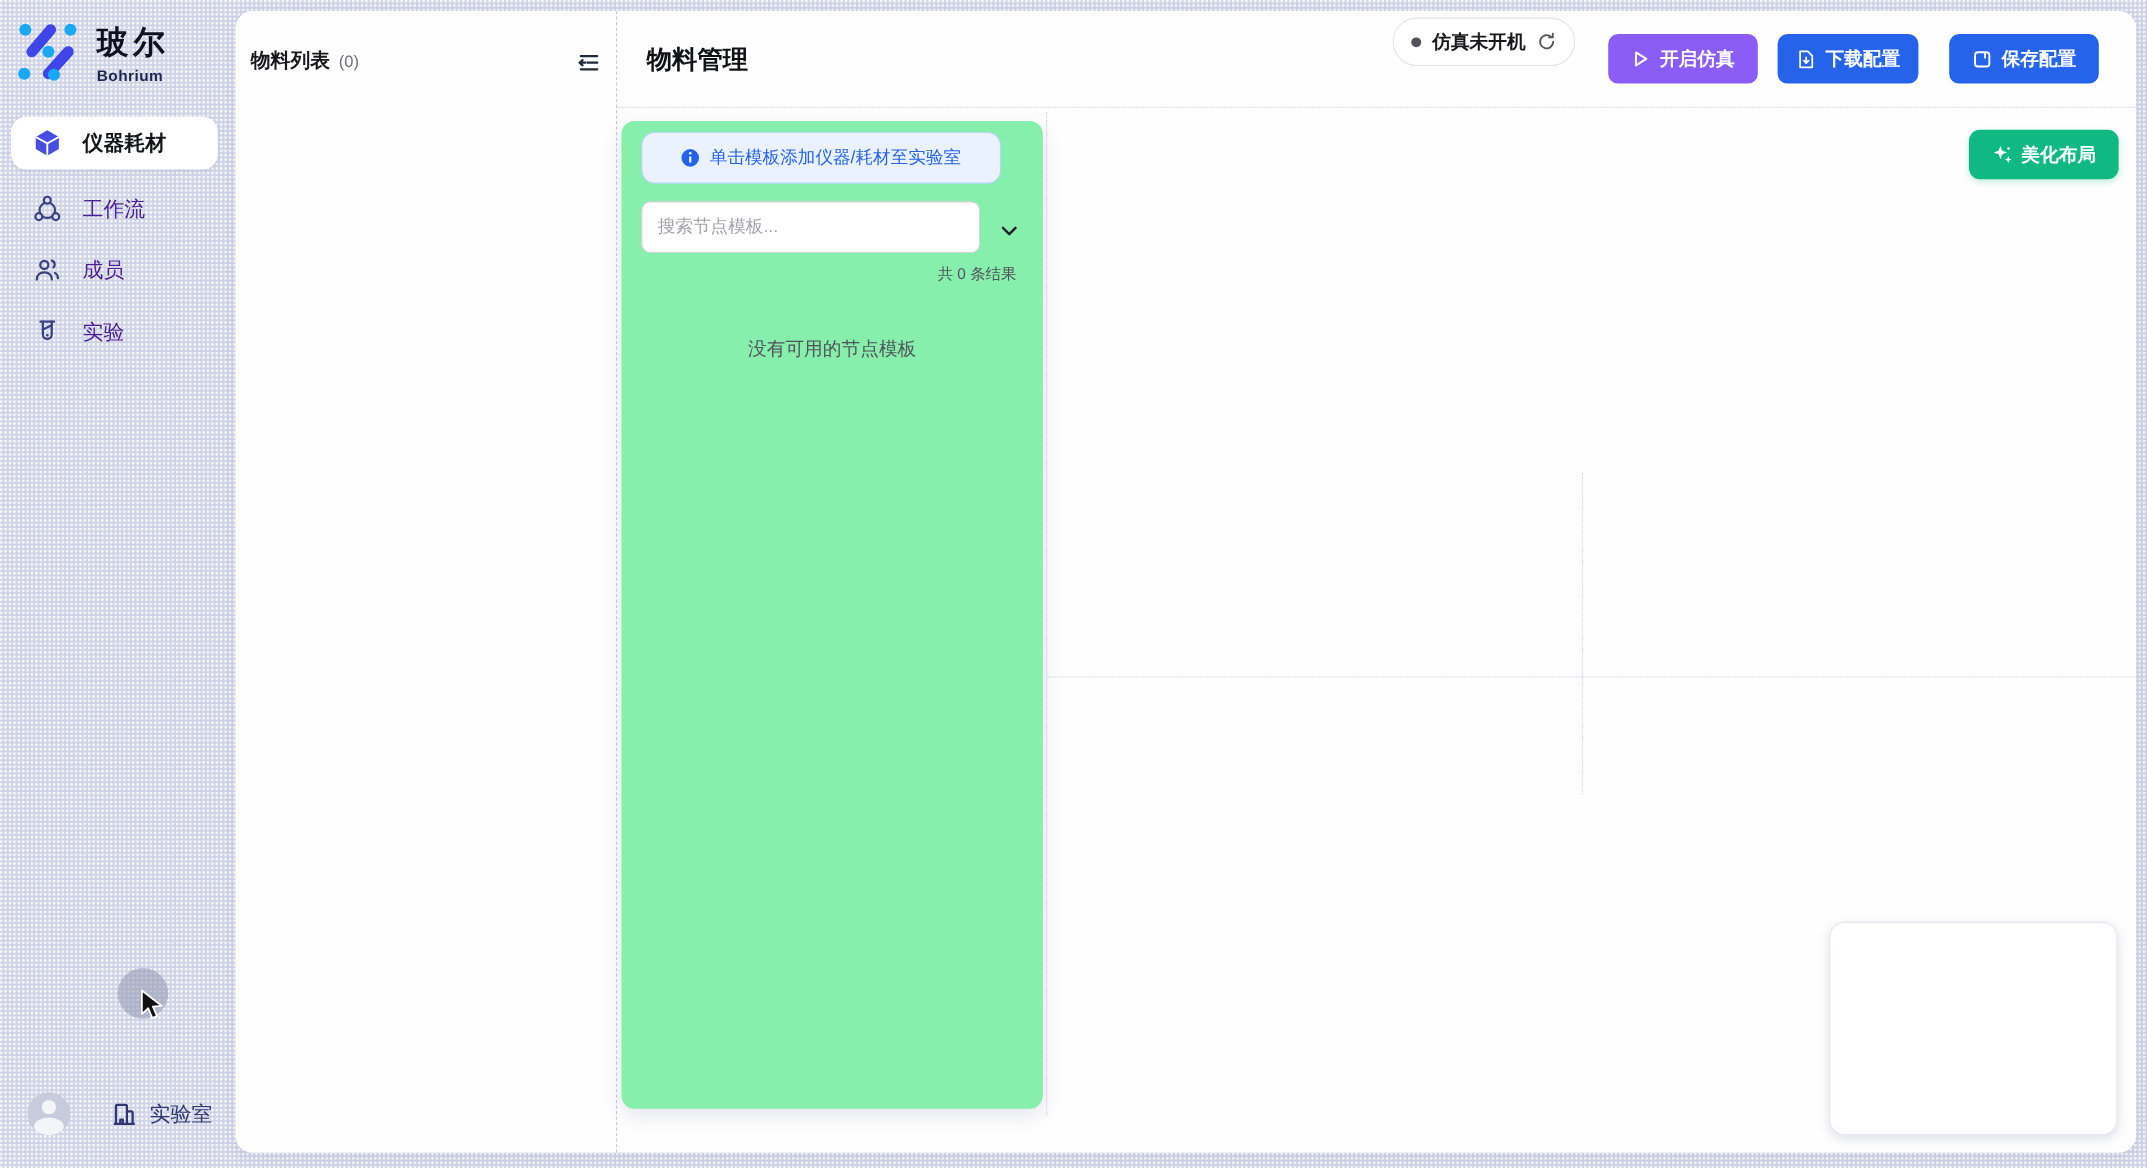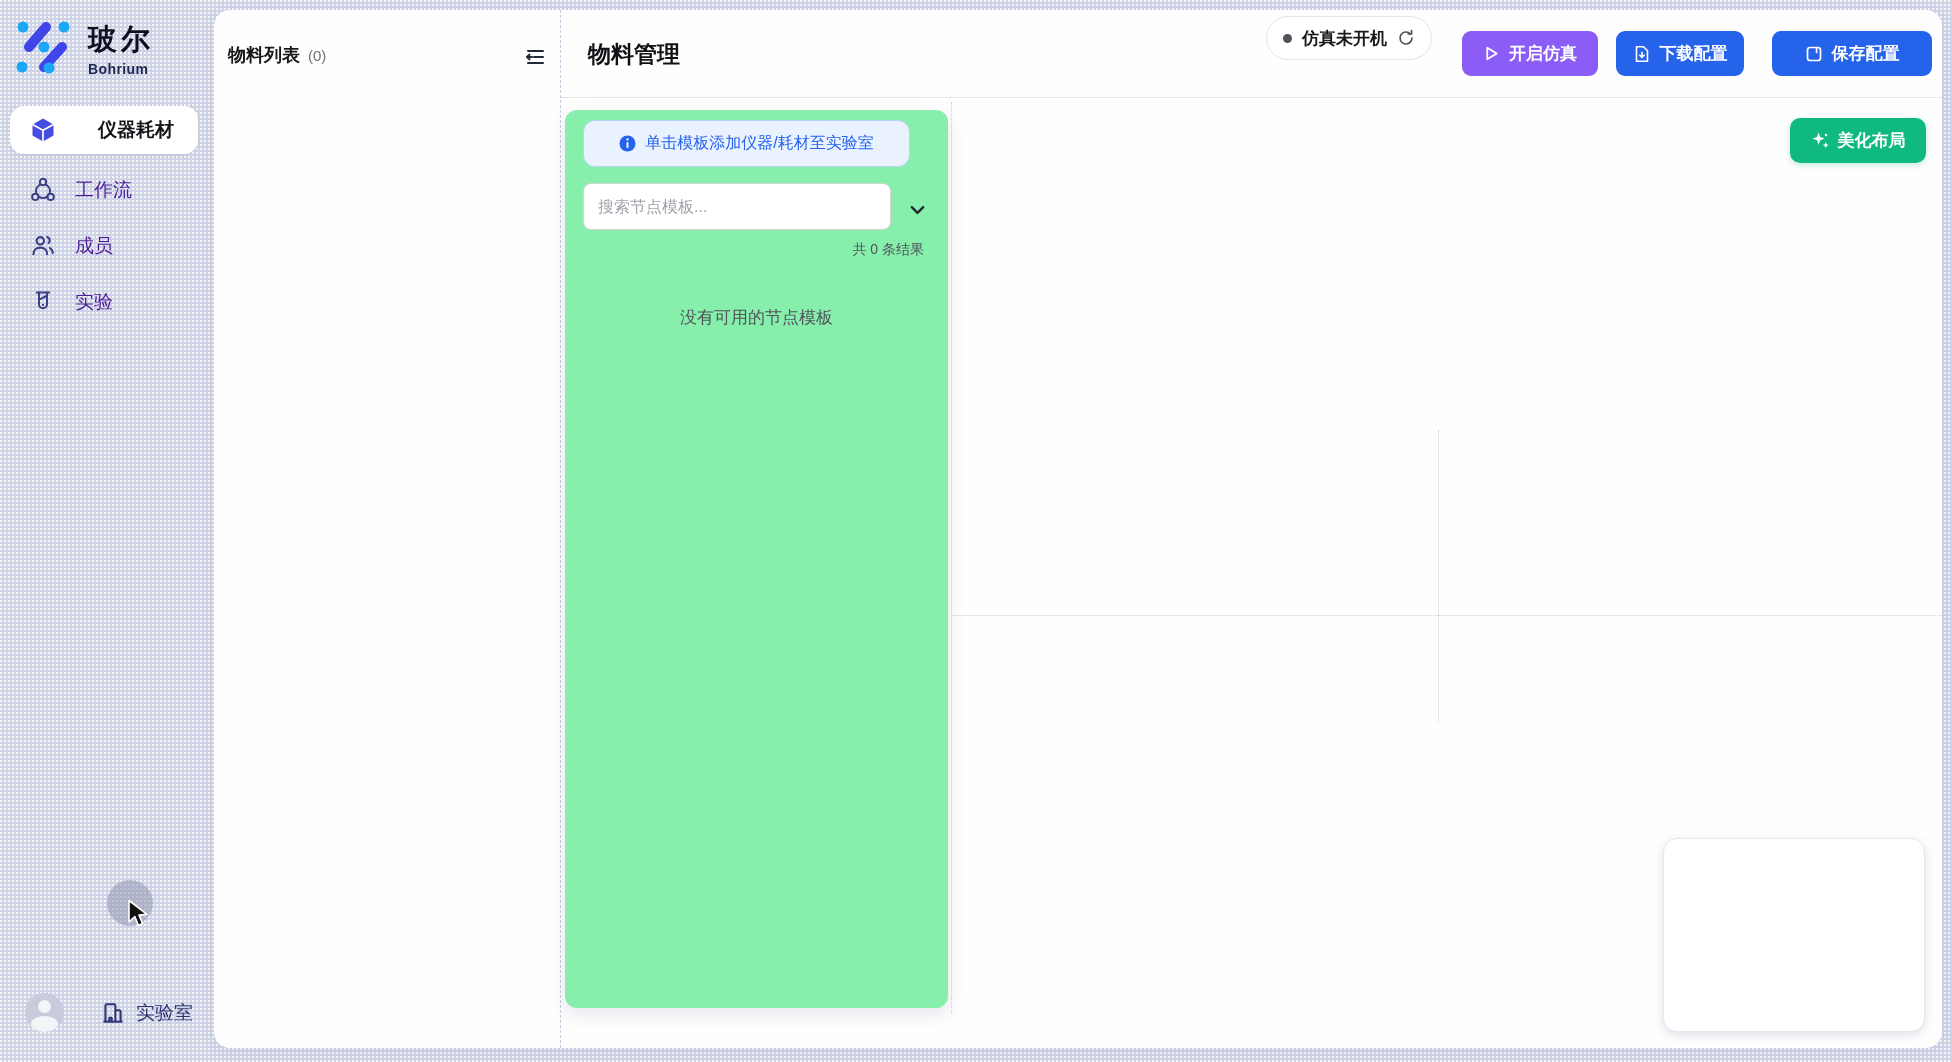--- a/index.html
+++ b/index.html
@@ -47,21 +47,21 @@
   .status-pill { position:absolute; left:1052px; top:6px; height:44px; padding:0 16px; background:#fff;
                  border:1px solid #e4e4e7; border-radius:22px; display:flex; align-items:center; gap:10px; }
   .status-dot { width:9px; height:9px; border-radius:50%; background:#52525b; }
   .status-lbl { font-size:17px; font-weight:bold; color:#18181b; }
 
   .btn { position:absolute; top:21px; height:45px; border:none; border-radius:9px; display:flex; align-items:center;
          justify-content:center; gap:9px; color:#fff; font-size:17px; font-weight:bold; cursor:pointer;
          font-family:inherit; }
   .btn-start    { left:1248px; width:136px; background:#8b5cf6; }
   .btn-download { left:1402px; width:128px; background:#2563eb; }
-  .btn-save     { left:1558px; width:160px; background:#2563eb; }
+  .btn-save     { left:1558px; width:136px; background:#2563eb; }
   .btn-beautify { position:absolute; left:1576px; top:108px; width:136px; height:45px; background:#10b981;
                   border:none; border-radius:10px; display:flex; align-items:center; justify-content:center; gap:8px;
                   color:#fff; font-size:17px; font-weight:bold; cursor:pointer; font-family:inherit;
                   box-shadow:0 2px 6px rgba(16,185,129,.25); }
 
   
   .guide-v1 { position:absolute; left:737px;  top:92px;  height:912px; border-left:1px dotted #ccd0e6; }
   .guide-v2 { position:absolute; left:1224px; top:420px; height:292px; border-left:1px dotted #ccd0e6; }
   .guide-h1 { position:absolute; left:737px;  top:605px; width:991px;  border-top:1px dotted #ccd0e6; }
 
@@ -102,21 +102,21 @@
       <circle cx="28" cy="27" r="5.5" fill="#1aa7f5"></circle>
       <circle cx="6" cy="47" r="5.5" fill="#1aa7f5"></circle>
       <circle cx="33" cy="48" r="5.5" fill="#1aa7f5"></circle>
     </svg>
     <div class="logo-text">
       <div class="logo-zh">玻尔</div>
       <div class="logo-en">Bohrium</div>
     </div>
   </div>
 
-  <div class="nav-item active" style="top:106px;gap:23px;">
+  <div class="nav-item active" style="top:106px;">
     <span class="ico">
       <svg width="26" height="26" viewBox="0 0 26 26">
         <polygon points="13,1.5 23.5,7.5 23.5,18.5 13,24.5 2.5,18.5 2.5,7.5" fill="#474de0"></polygon>
         <path d="M2.5 7.5 L13 13.3 L23.5 7.5 M13 13.3 V24.5" fill="none" stroke="#fff" stroke-width="1.7" stroke-linejoin="round"></path>
       </svg>
     </span>
     <span class="lbl">仪器耗材</span>
   </div>
 
   <div class="nav-item" style="top:166px;">

